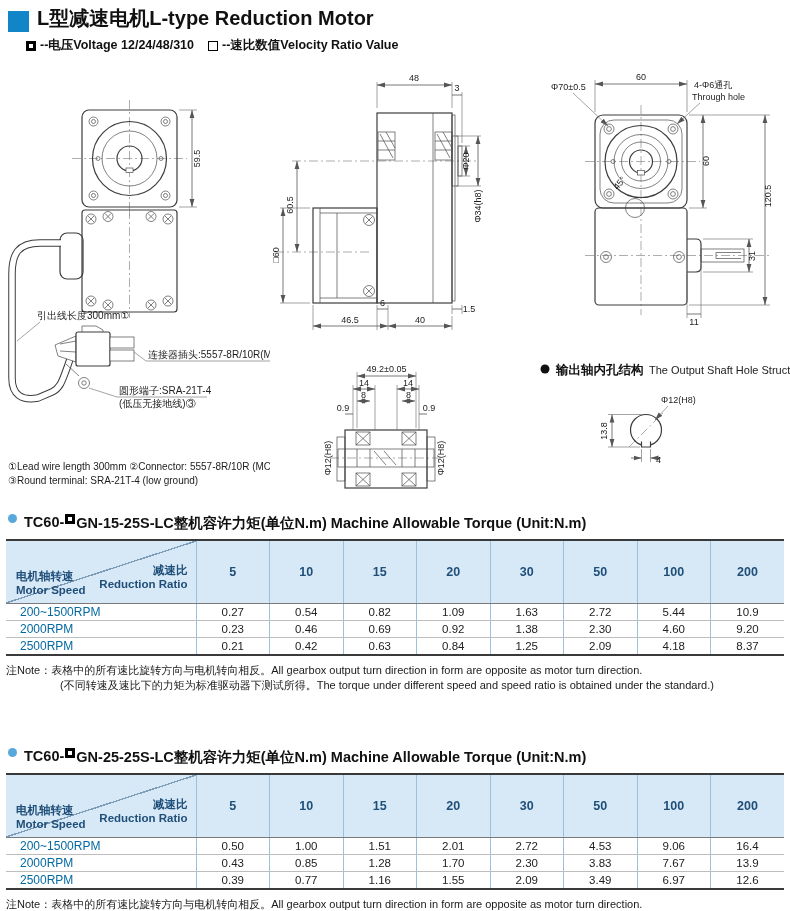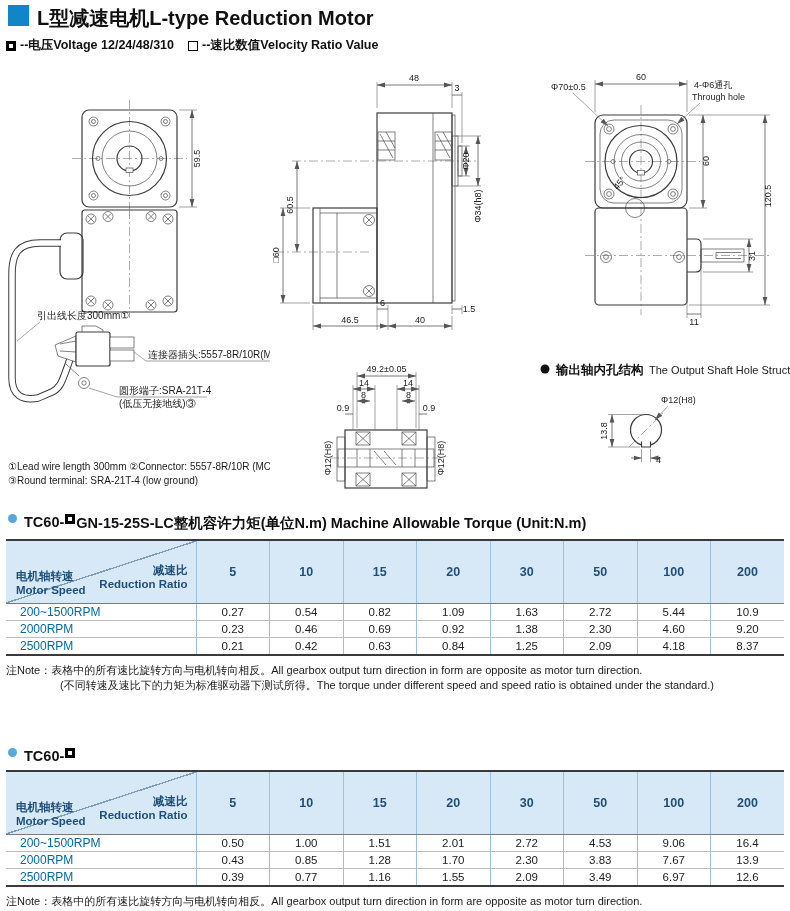--- a/index.html
+++ b/index.html
@@ -8,24 +8,24 @@
   svg{font-family:"Liberation Sans",sans-serif;}
   .out{stroke:#3c3c3c;stroke-width:1.2;fill:none;}
   .thin{stroke:#4a4a4a;stroke-width:0.7;fill:none;}
   .cl{stroke:#8a8a8a;stroke-width:0.7;fill:none;stroke-dasharray:9 3 2 3;}
   .dim{stroke:#555;stroke-width:0.8;fill:none;}
   .ext{stroke:#666;stroke-width:0.6;fill:none;}
   .dtx{font-size:9px;fill:#1c1c1c;}
   .ltx{font-size:10px;fill:#1c1c1c;}
   .wh{fill:#fff;}
   
-  #hdr{position:absolute;top:5px;left:8px;display:flex;align-items:flex-start;}
+  #hdr{position:absolute;top:5px;left:8px;display:flex;align-items:flex-end;}
   #hdr .sq{width:21px;height:21px;background:#1285c8;margin-right:8px;}
   #hdr .t{font-size:20px;font-weight:bold;}
-  #legend{position:absolute;top:37px;left:6px;display:flex;align-items:center;
+  #legend{position:absolute;top:37px;left:26px;display:flex;align-items:center;
           font-size:12.5px;font-weight:600;}
   .sqf{width:4px;height:4px;border:3.5px solid #000;background:#fff;margin-right:4px;}
   .sqo{width:8px;height:8px;border:1.5px solid #000;background:#fff;margin:0 4px 0 14px;}
   
   .tblk{position:absolute;left:6px;width:778px;}
   .ttl{display:flex;font-size:14.5px;font-weight:bold;margin:0 0 6px 2px;}
   .dot{width:9px;height:9px;border-radius:50%;background:#58a8dc;margin-right:7px;flex:0 0 auto;}
   .vsq{display:inline-block;width:4px;height:4px;border:3px solid #000;background:#fff;margin:0 1px;}
   table{width:100%;border-collapse:collapse;table-layout:fixed;
         border-top:2px solid #3a3a3a;border-bottom:2.5px solid #3a3a3a;}
@@ -444,20 +444,21 @@
     <div>注Note：表格中的所有速比旋转方向与电机转向相反。All gearbox output turn direction in form are opposite as motor turn direction.</div>
     <div class="ind">(不同转速及速比下的力矩为标准驱动器下测试所得。The torque under different speed and speed ratio is obtained under the standard.)</div>
   </div>
 </div>
 
 <div class="tblk" style="top:748px">
   <div class="ttl">
     <span class="dot"></span>
     <span>TC60-</span>
     <span class="vsq"></span>
+    <span>GN-25-25S-LC整机容许力矩(单位N.m) Machine Allowable Torque (Unit:N.m)</span>
   </div>
   <table>
     <colgroup>
         <col style="width:190px">
         <col span="8">
       </colgroup>
     <thead>
       <tr>
         <th class="corner">
           <div class="ctop">

